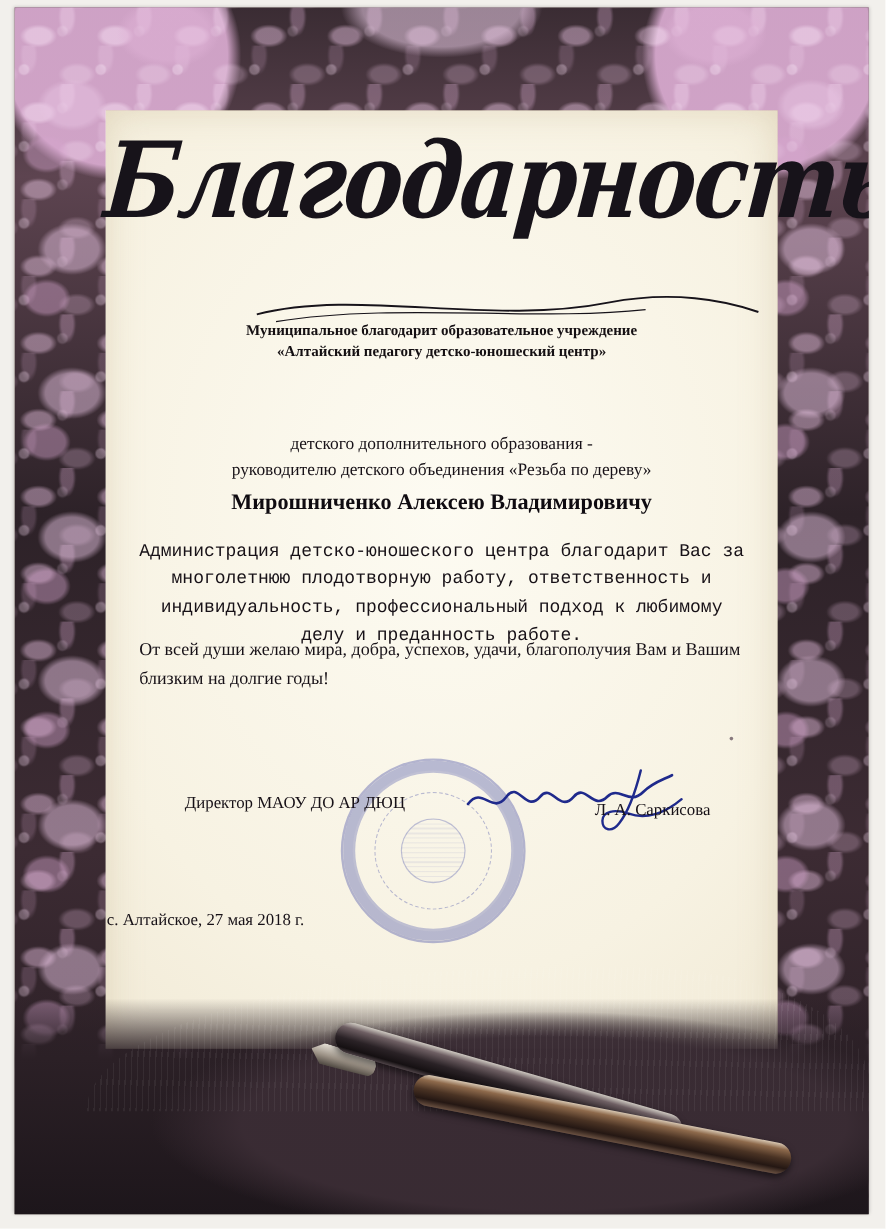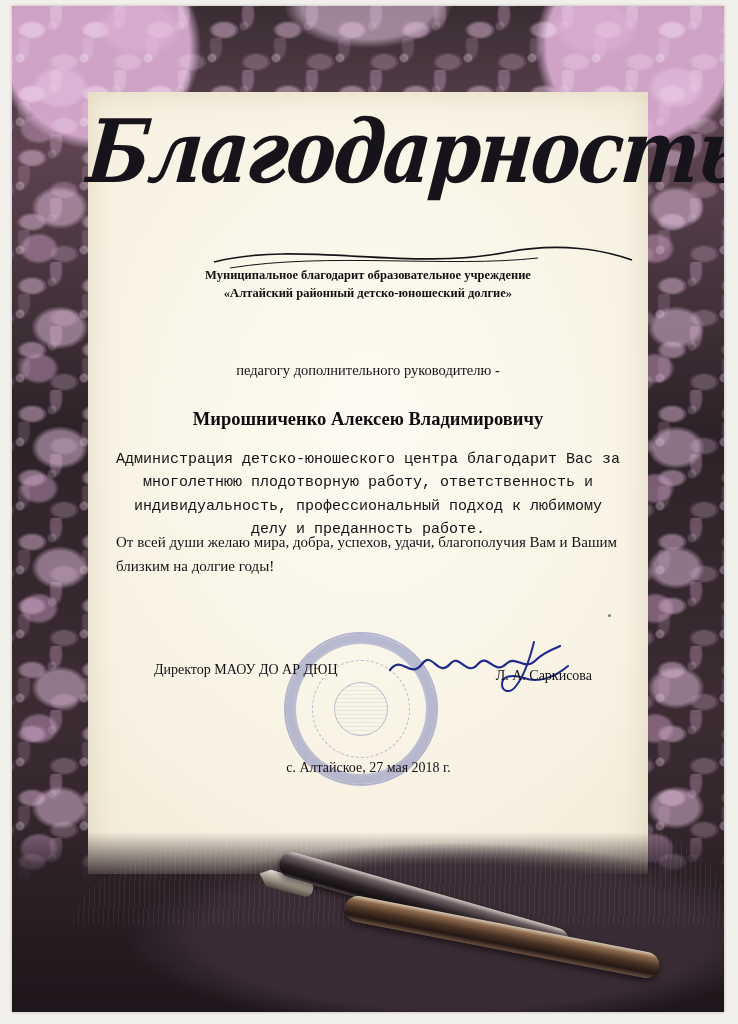--- a/index.html
+++ b/index.html
@@ -253,21 +253,21 @@
     inset: 48px;
     border-radius: 50%;
     border: 1px solid rgba(78,86,170,.45);
     background:
       repeating-linear-gradient(0deg, rgba(78,86,170,.13) 0 1px, rgba(78,86,170,0) 1px 4px);
   }
   .place-date {
     position: absolute;
     left: 1px; right: 0;
     top: 668px;
-    text-align: center;
+    text-align: left;
     font-size: 14px;
     color: #171117;
   }
   .dot-mark {
     position: absolute;
     left: 520px; top: 522px;
     width: 3px; height: 3px;
     background: #6a5a63;
     border-radius: 50%;
     opacity: .8;
@@ -291,25 +291,26 @@
 
       <div class="headline">Благодарность</div>
 
       <svg class="headline-flourish" viewBox="0 0 430 34" preserveAspectRatio="none">
         <path d="M6 24 C 90 2, 200 34, 300 14 C 352 4, 396 12, 424 22" fill="none" stroke="#17131a" stroke-width="1.6"></path>
         <path d="M22 30 C 120 14, 240 30, 330 20" fill="none" stroke="#17131a" stroke-width="1"></path>
       </svg>
 
       <div class="org">
         <div>Муниципальное благодарит образовательное учреждение</div>
-        <div>«Алтайский районный детско-юношеский долгие»</div>
+        <div>«Алтайский педагогу детско-юношеский центр»</div>
       </div>
 
       <div class="role">
-        <div>педагогу дополнительного руководителю -</div>
+        <div>детского дополнительного образования -</div>
+        <div>руководителю детского объединения «Резьба по дереву»</div>
       </div>
 
       <div class="name">Мирошниченко Алексею Владимировичу</div>
 
       <div class="body1">Администрация детско-юношеского центра благодарит Вас за многолетнюю плодотворную работу, ответственность и индивидуальность, профессиональный подход к любимому делу и  преданность работе.</div>
       <div class="body2">От всей души желаю  мира, добра, успехов, удачи, благополучия Вам и Вашим близким на долгие годы!</div>
 
       <div class="dot-mark"></div>
 
       <div class="stamp">

